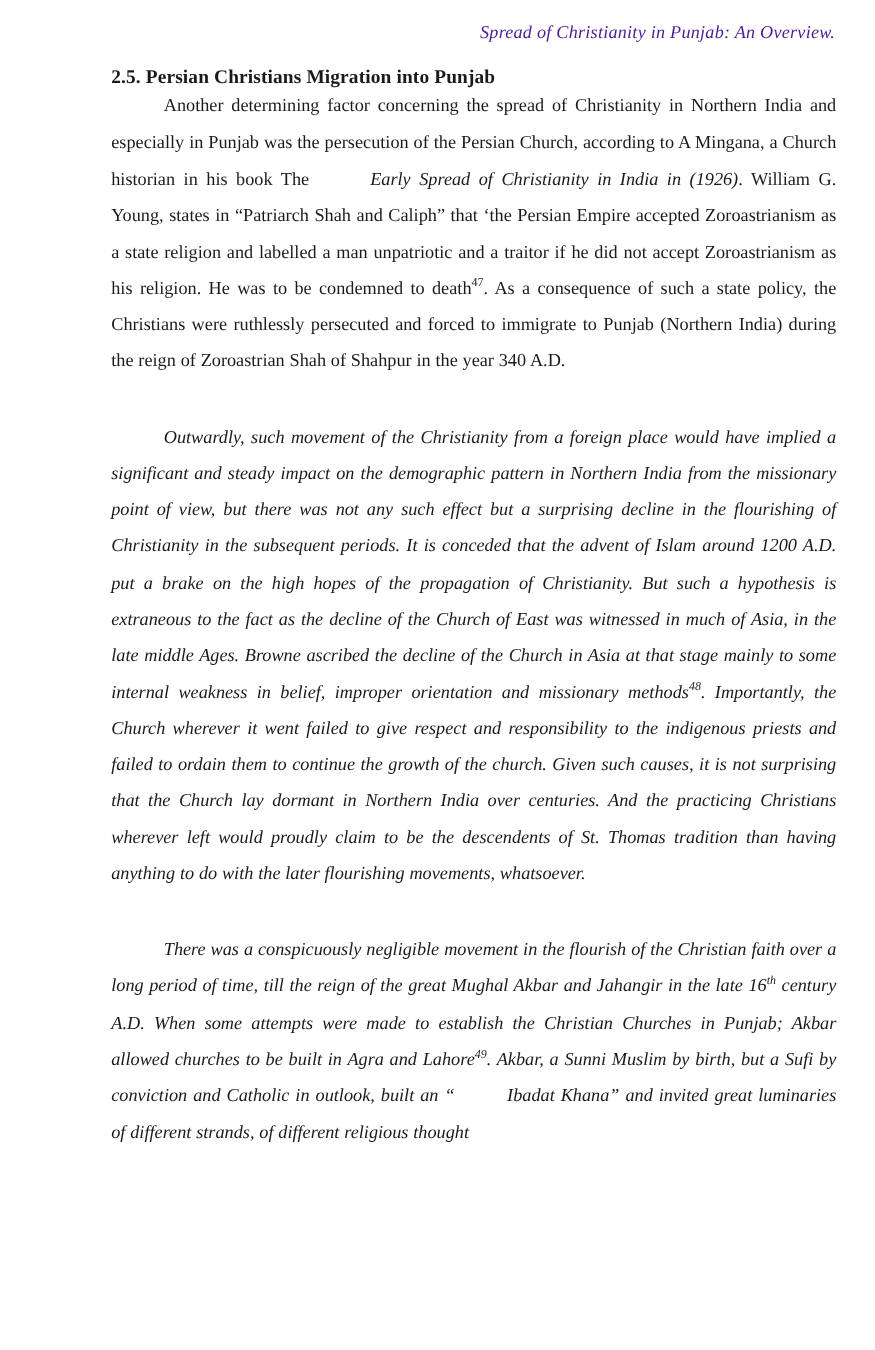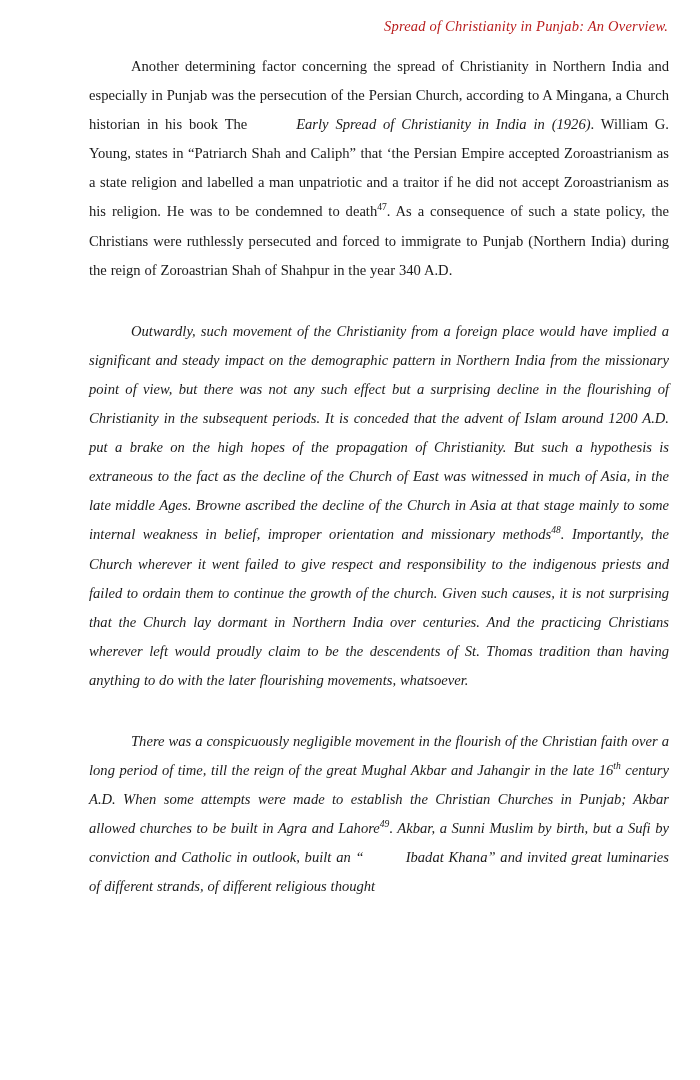--- a/index.html
+++ b/index.html
@@ -17,21 +17,21 @@
     overflow: hidden;
     box-sizing: border-box;
   }
   .running-head {
     position: absolute;
     top: 18px;
     right: 32px;
     font-style: italic;
     font-size: 14.5px;
     letter-spacing: 0.2px;
-    color: #b91c1c;
+    color: #4c1d95;
     white-space: nowrap;
   }
   .content {
     position: absolute;
     left: 89px;
     top: 52px;
     width: 580px;
   }
   h2.section-heading {
     font-size: 15.5px;
@@ -73,20 +73,21 @@
 </style>
 </head>
 <body>
 
 <div class="page">
 
   <div class="running-head">Spread of Christianity in Punjab: An Overview.</div>
 
   <div class="content">
 
+    <h2 class="section-heading heading-block-1">2.5. Persian Christians Migration into Punjab</h2>
 
     <p class="body-par"><span>Another determining factor concerning the spread of Christianity in Northern India and especially in Punjab was the persecution of the Persian Church, according to A Mingana, a Church historian in his book The </span><i>Early Spread of Christianity in India in (1926)</i><span>. William G. Young, states in “Patriarch Shah and Caliph” that ‘the Persian Empire accepted Zoroastrianism as a state religion and labelled a man unpatriotic and a traitor if he did not accept Zoroastrianism as his religion. He was to be condemned to death</span><sup>47</sup><span>. As a consequence of such a state policy, the Christians were ruthlessly persecuted and forced to immigrate to Punjab (Northern India) during the reign of Zoroastrian Shah of Shahpur in the year 340 A.D.</span></p>
 
     <p class="body-par"><span>Outwardly, such movement of the Christianity from a foreign place would have implied a significant and steady impact on the demographic pattern in Northern India from the missionary point of view, but there was not any such effect but a surprising decline in the flourishing of Christianity in the subsequent periods. It is conceded that the advent of Islam around 1200 A.D. put a brake on the high hopes of the propagation of Christianity. But such a hypothesis is extraneous to the fact as the decline of the Church of East was witnessed in much of Asia, in the late middle Ages. Browne ascribed the decline of the Church in Asia at that stage mainly to some internal weakness in belief, improper orientation and missionary methods</span><sup>48</sup><span>. Importantly, the Church wherever it went failed to give respect and responsibility to the indigenous priests and failed to ordain them to continue the growth of the church. Given such causes, it is not surprising that the Church lay dormant in Northern India over centuries. And the practicing Christians wherever left would proudly claim to be the descendents of St. Thomas tradition than having anything to do with the later flourishing movements, whatsoever.</span></p>
 
 
     <p class="body-par"><span>There was a conspicuously negligible movement in the flourish of the Christian faith over a long period of time, till the reign of the great Mughal Akbar and Jahangir in the late 16</span><sup>th</sup><span> century A.D. When some attempts were made to establish the Christian Churches in Punjab; Akbar allowed churches to be built in Agra and Lahore</span><sup>49</sup><span>. Akbar, a Sunni Muslim by birth, but a Sufi by conviction and Catholic in outlook, built an “</span><i>Ibadat Khana</i><span>” and invited great luminaries of different strands, of different religious thought</span></p>
 
   </div>
 

